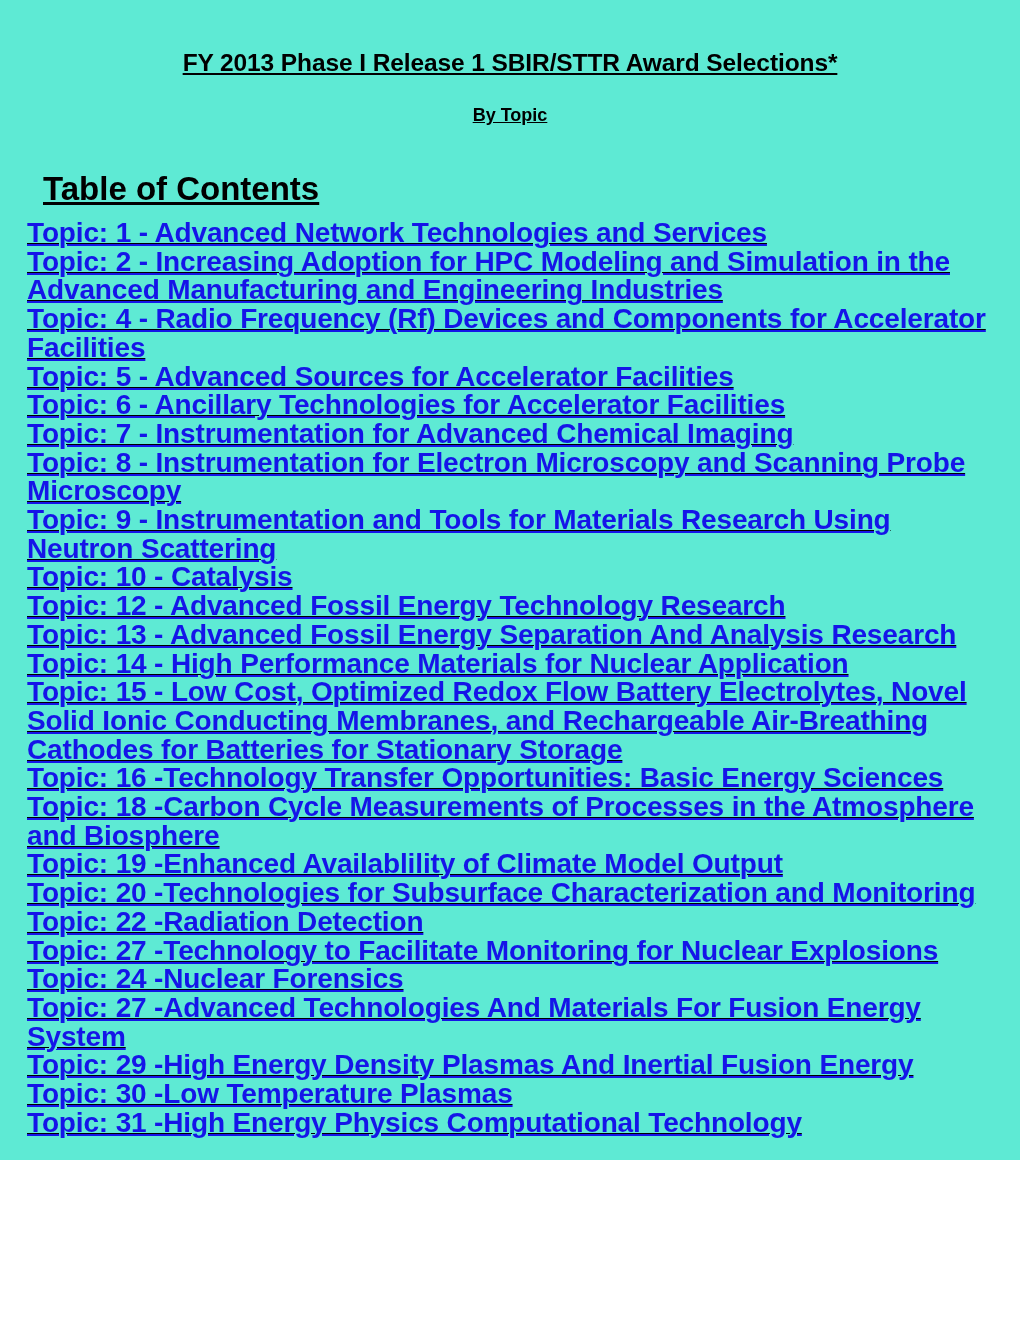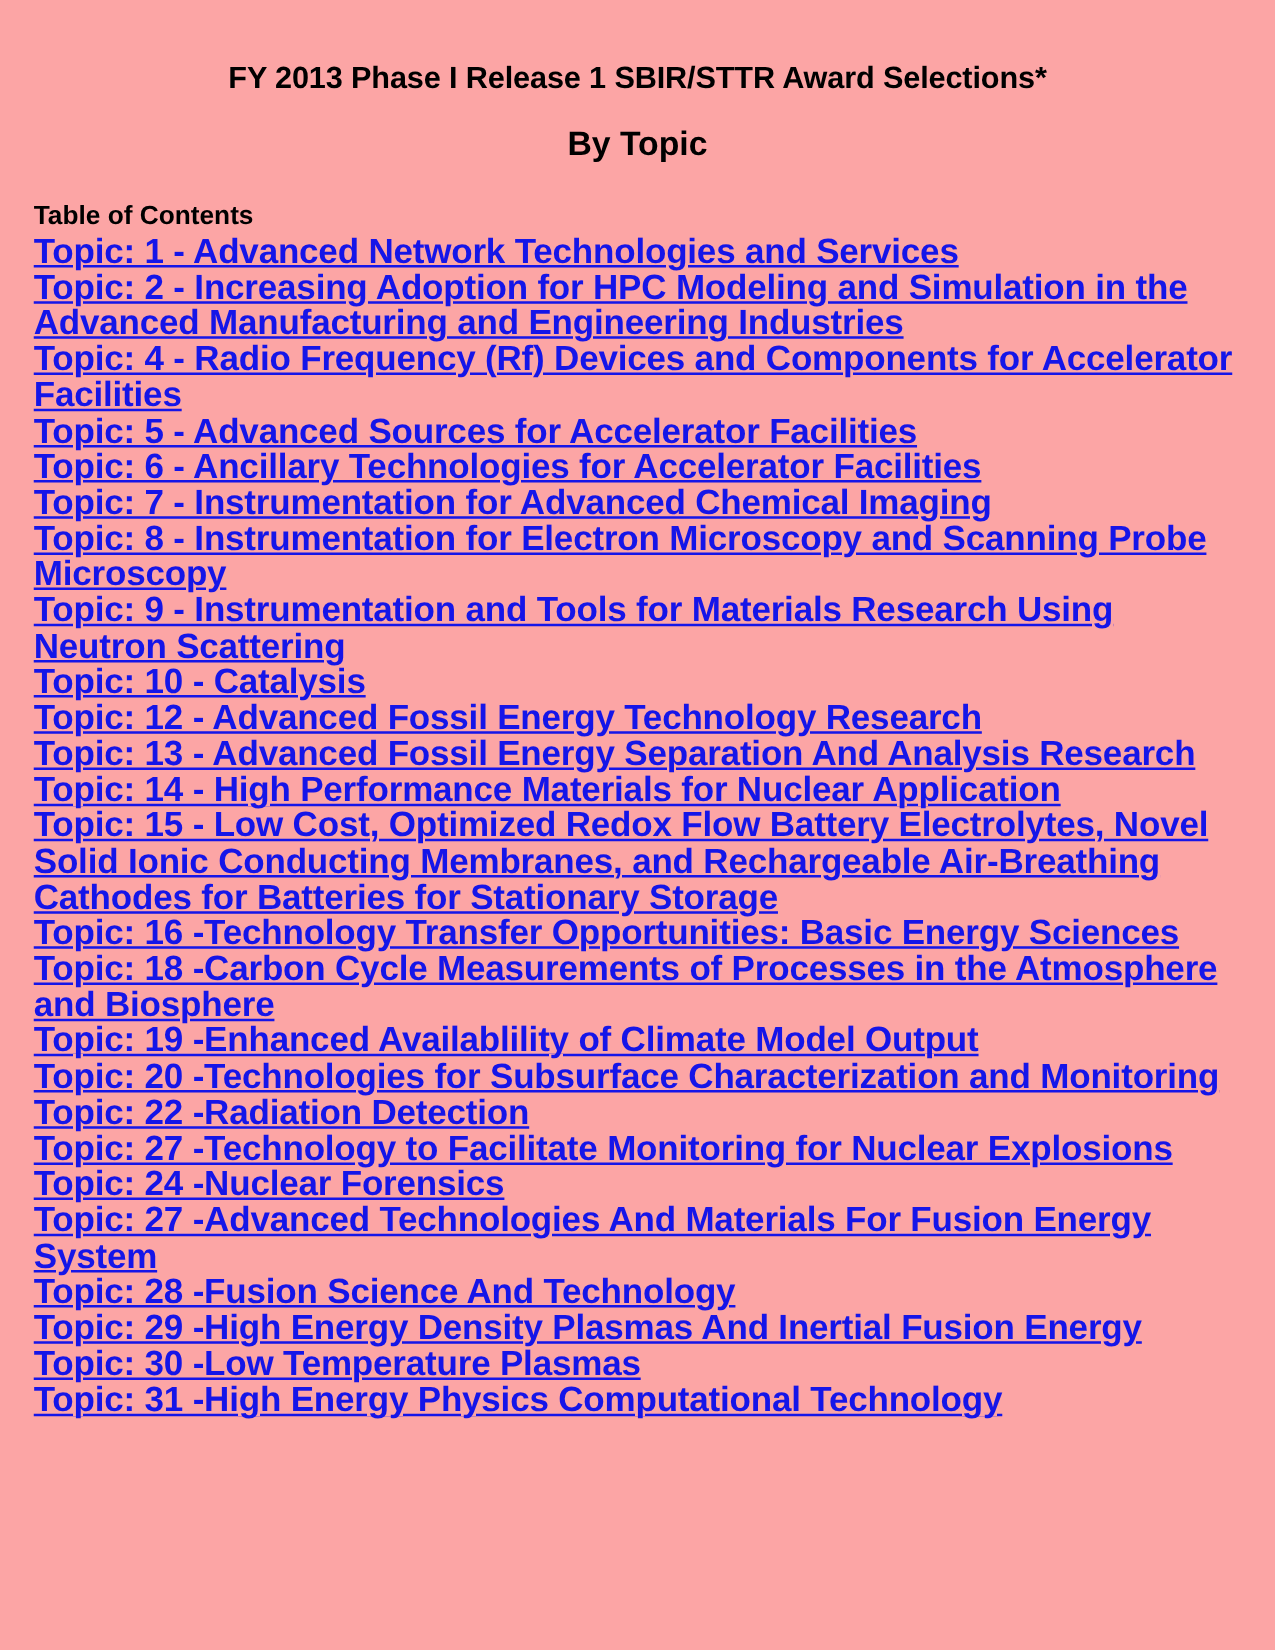--- a/index.html
+++ b/index.html
@@ -11,50 +11,51 @@
   body {
     width: 1020px;
     height: 1320px;
     font-family: "Liberation Sans", "DejaVu Sans", sans-serif;
     color: #000000;
     overflow: hidden;
   }
   .page {
     position: relative;
     width: 1020px;
-    height: 1320px;
-    background: #fca5a5;
+    height: 1160px;
+    background: #5eead4;
     box-sizing: border-box;
     padding: 0;
+    text-decoration: underline;
   }
 
   
   .doc-title {
     margin: 0;
     padding: 48px 0 0 0;
     text-align: center;
     font-size: 24.5px;
     font-weight: bold;
     line-height: 29px;
     color: #000000;
     letter-spacing: -0.1px;
   }
   .doc-subtitle {
     margin: 0;
     padding: 24px 0 0 0;
     text-align: center;
-    font-size: 27px;
+    font-size: 18px;
     font-weight: bold;
     line-height: 29px;
     color: #000000;
   }
   .toc-heading {
-    margin: 0;
+    margin: 16px;
     padding: 28px 0 0 27px;
-    font-size: 21px;
+    font-size: 33px;
     font-weight: bold;
     line-height: 29px;
     color: #000000;
   }
 
   
   .toc-list {
     margin: 0;
     padding: 0 30px 0 27px;
     list-style: none;
@@ -104,19 +105,18 @@
     <li class="toc-item"><a class="toc-link" href="#">Topic: 14 - High Performance Materials for Nuclear Application</a></li>
     <li class="toc-item"><a class="toc-link" href="#">Topic: 15 - Low Cost, Optimized Redox Flow Battery Electrolytes, Novel Solid Ionic Conducting Membranes, and Rechargeable Air-Breathing Cathodes for Batteries for Stationary Storage</a></li>
     <li class="toc-item"><a class="toc-link" href="#">Topic: 16 -Technology Transfer Opportunities: Basic Energy Sciences</a></li>
     <li class="toc-item"><a class="toc-link" href="#">Topic: 18 -Carbon Cycle Measurements of Processes in the Atmosphere and Biosphere</a></li>
     <li class="toc-item"><a class="toc-link" href="#">Topic: 19 -Enhanced Availablility of Climate Model Output</a></li>
     <li class="toc-item"><a class="toc-link" href="#">Topic: 20 -Technologies for Subsurface Characterization and Monitoring</a></li>
     <li class="toc-item"><a class="toc-link" href="#">Topic: 22 -Radiation Detection</a></li>
     <li class="toc-item"><a class="toc-link" href="#">Topic: 27 -Technology to Facilitate Monitoring for Nuclear Explosions</a></li>
     <li class="toc-item"><a class="toc-link" href="#">Topic: 24 -Nuclear Forensics</a></li>
     <li class="toc-item"><a class="toc-link" href="#">Topic: 27 -Advanced Technologies And Materials For Fusion Energy System</a></li>
-    <li class="toc-item"><a class="toc-link" href="#">Topic: 28 -Fusion Science And Technology</a></li>
     <li class="toc-item"><a class="toc-link" href="#">Topic: 29 -High Energy Density Plasmas And Inertial Fusion Energy</a></li>
     <li class="toc-item"><a class="toc-link" href="#">Topic: 30 -Low Temperature Plasmas</a></li>
     <li class="toc-item"><a class="toc-link" href="#">Topic: 31 -High Energy Physics Computational Technology</a></li>
   </ul>
 
 </div>
 
 </body></html>

